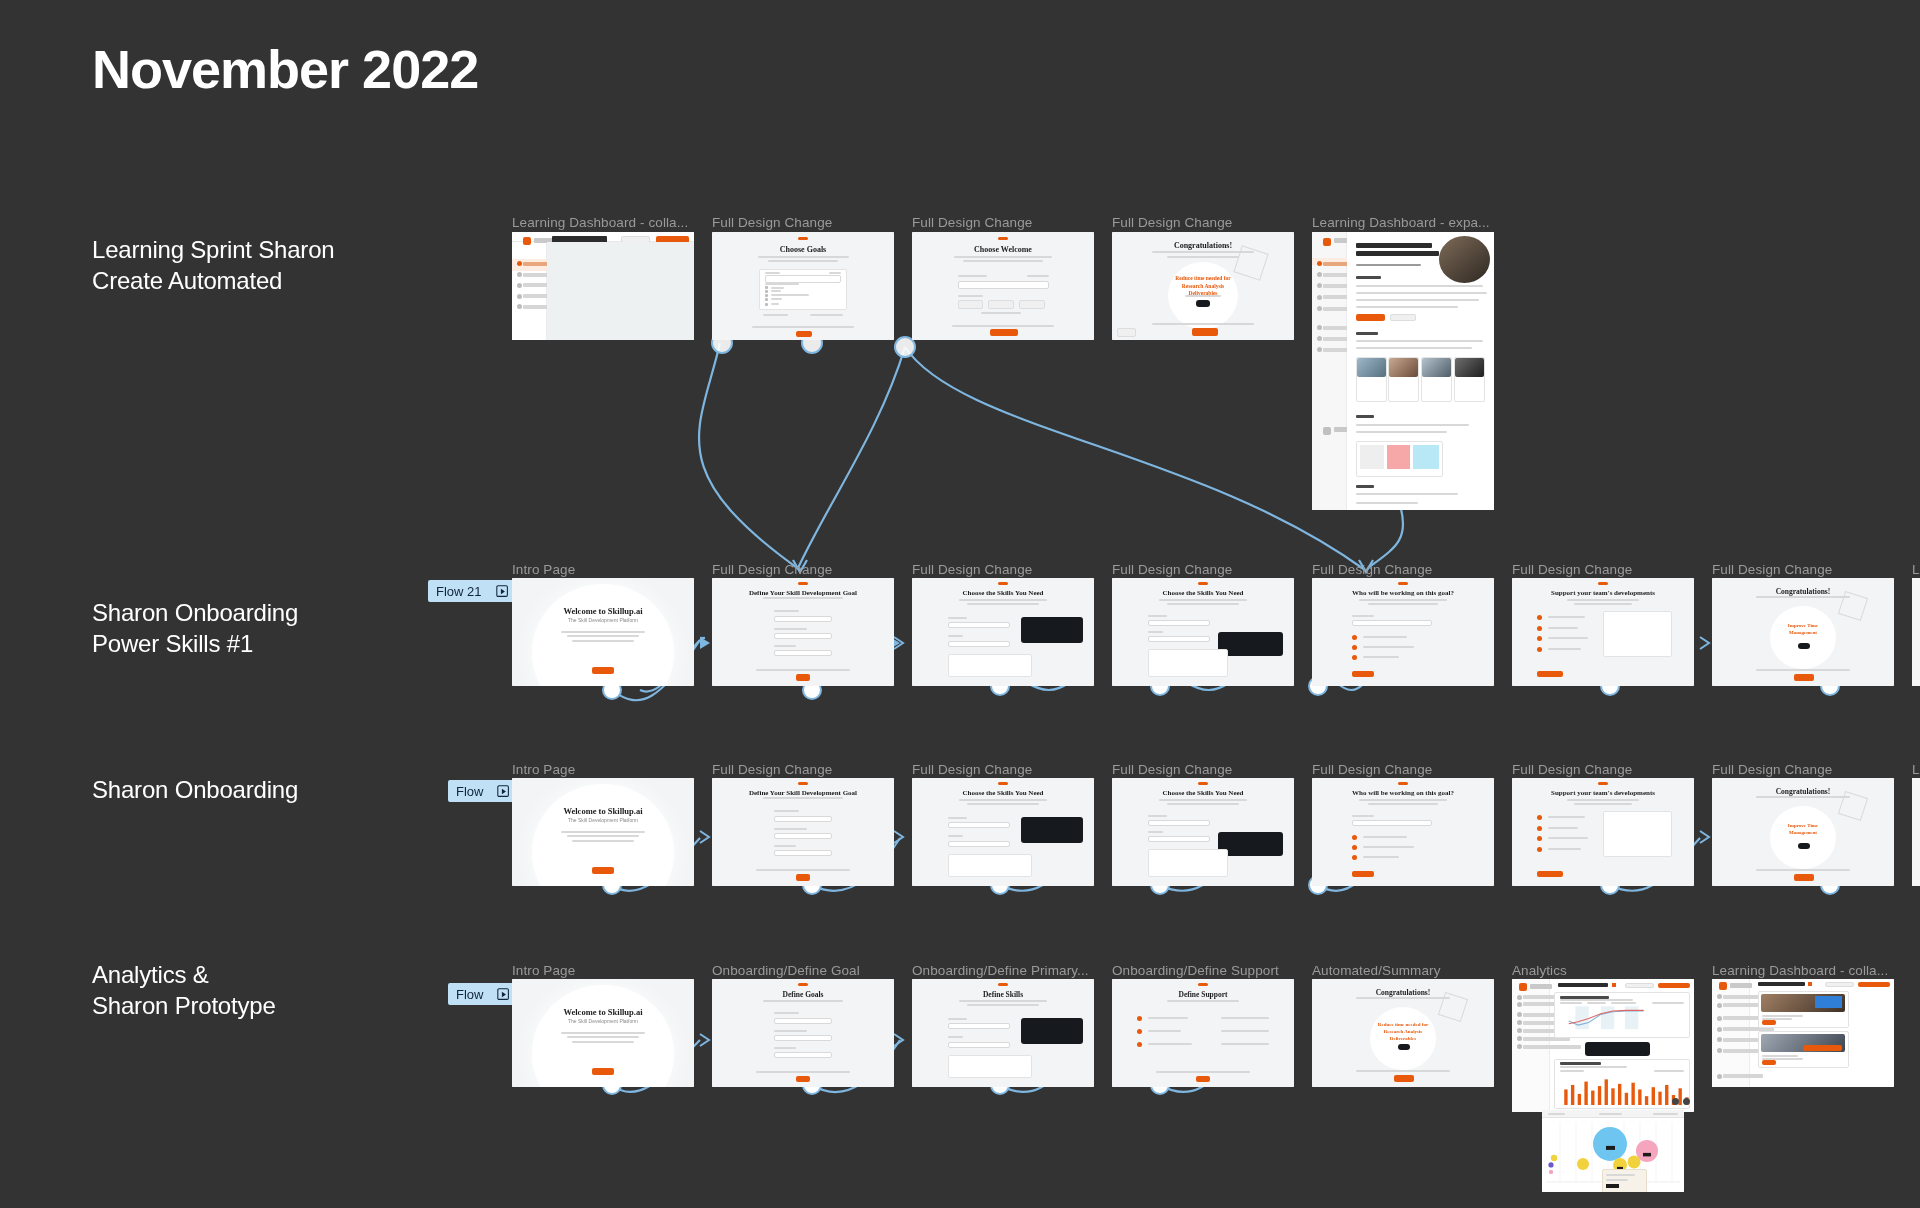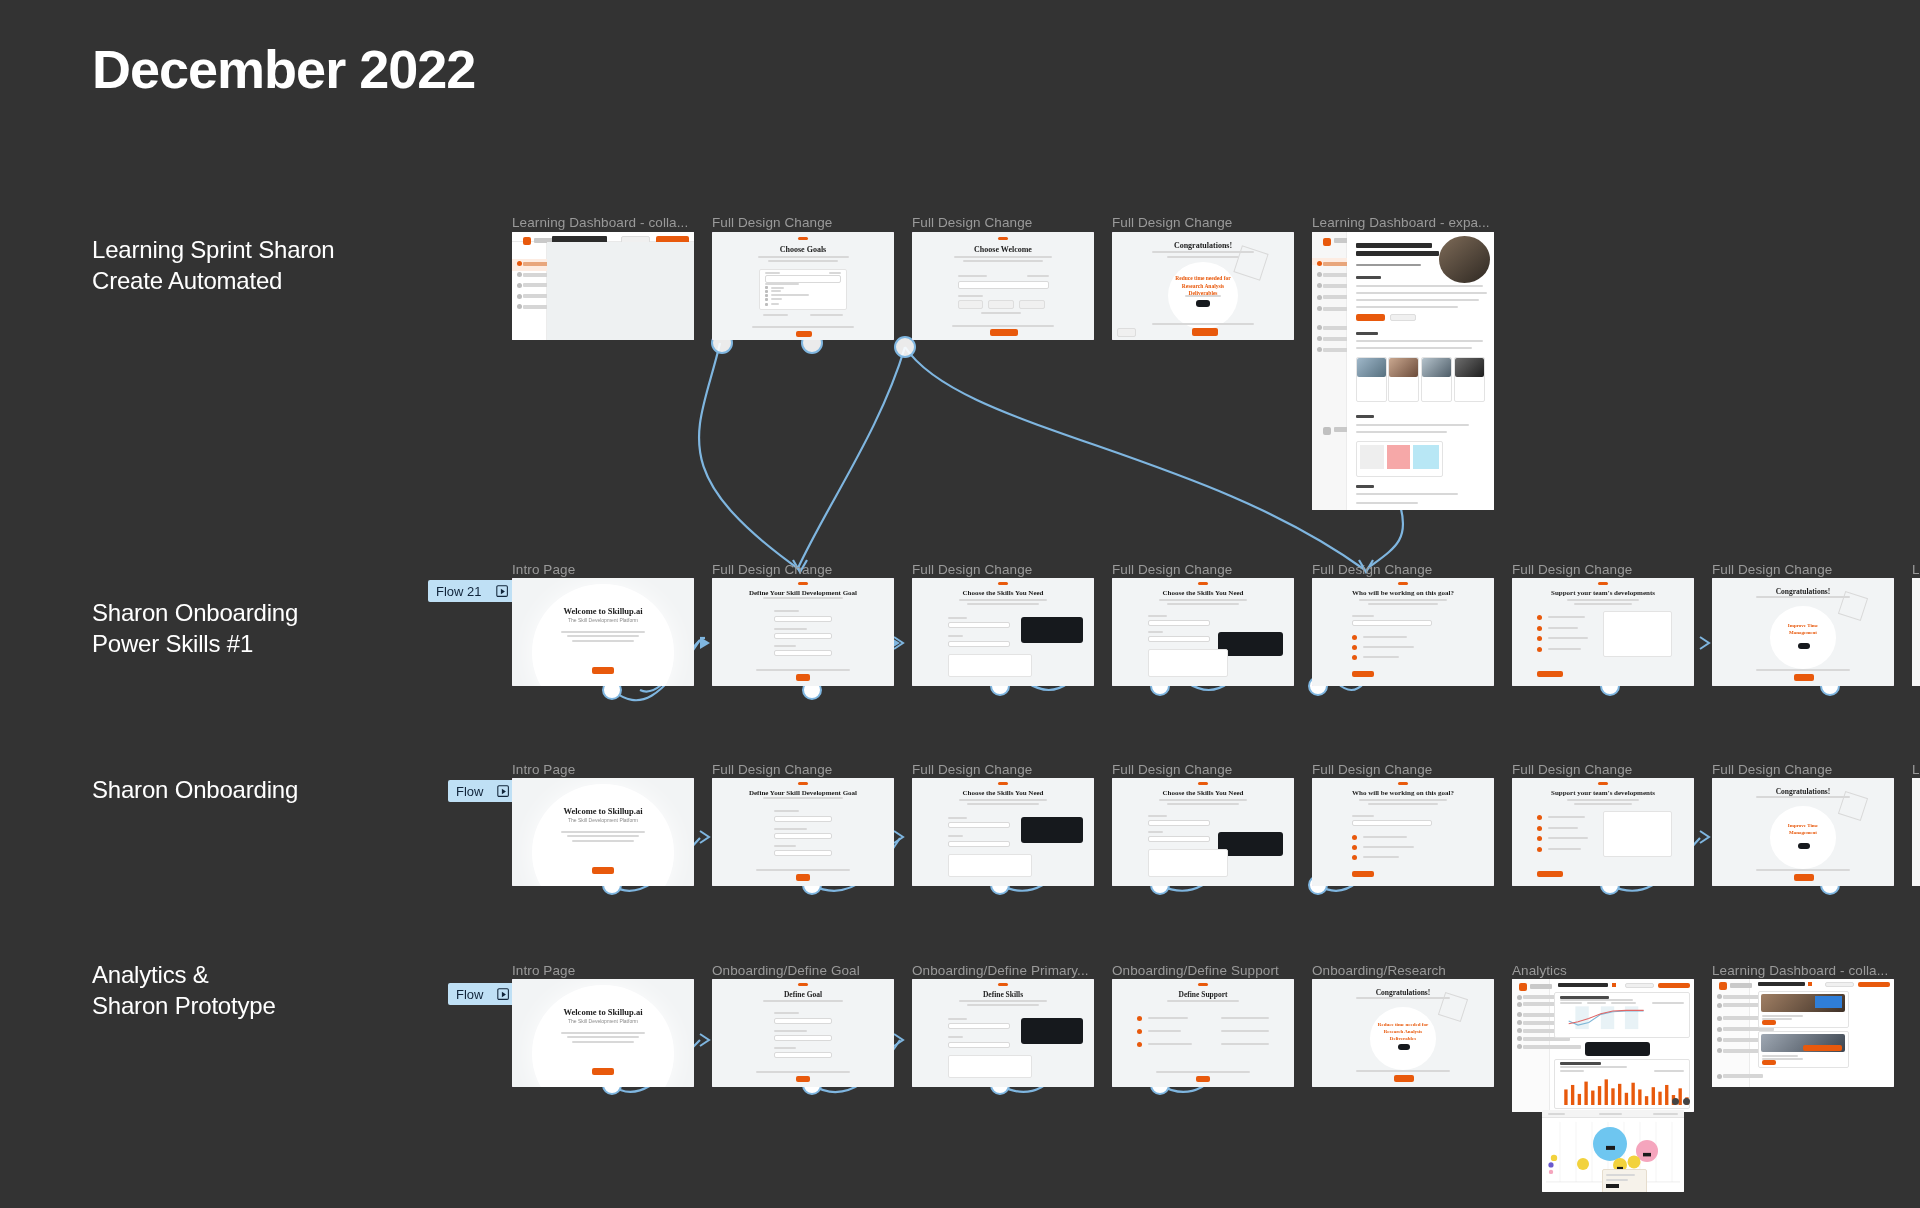--- a/index.html
+++ b/index.html
@@ -93,21 +93,21 @@
   }
   .flow-badge svg{display:block;}
   .dots{position:absolute;display:flex;gap:4px;}
   .dots i{width:7px;height:7px;border-radius:50%;background:#444;display:block;}
 </style>
 </head>
 <body>
 
 <div id="board">
 
-  <div class="page-title">December 2022</div>
+  <div class="page-title">November 2022</div>
 
   <svg class="connectors" width="1920" height="1208">
     <g fill="none" stroke="#7fb6e0" stroke-width="2.2">
 
       <path d="M720,343 C700,430 660,470 800,570"></path>
       <path d="M905,347 C880,430 830,500 798,568"></path>
       <path d="M905,347 C960,430 1200,450 1365,570"></path>
       <path d="M1400,505 C1410,540 1395,548 1368,568"></path>
 
       <path d="M793,560 l7,12 l7,-12" stroke-width="2.2"></path>
@@ -671,21 +671,21 @@
       <div class="m-line" style="left:30%;top:53%;width:40%;height:2px;"></div>
       <div class="m-line" style="left:33%;top:57%;width:34%;height:2px;"></div>
       <div class="m-btn" style="left:44%;top:82%;width:12%;height:7px;"></div>
     </div>
   </div>
 
   <div class="frame-title" style="left:712px; top:963px; width:182px;">Onboarding/Define Goal</div>
   <div class="thumb" style="left:712px; top:979px; width:182px; height:108px;">
     <div class="mock">
       <div class="m-btn" style="left:47%;top:4%;width:6%;height:3px;"></div>
-      <div class="m-txt-head" style="top:10%;font-size:7.5px;">Define Goal</div>
+      <div class="m-txt-head" style="top:10%;font-size:7.5px;">Define Goals</div>
       <div class="m-line" style="left:28%;top:19%;width:44%;height:2px;"></div>
       <div class="m-line" style="left:34%;top:31%;width:14%;height:2px;"></div>
       <div class="m-field" style="left:34%;top:36%;width:32%;height:6px;"></div>
       <div class="m-line" style="left:34%;top:47%;width:18%;height:2px;"></div>
       <div class="m-field" style="left:34%;top:52%;width:32%;height:6px;"></div>
       <div class="m-line" style="left:34%;top:63%;width:12%;height:2px;"></div>
       <div class="m-field" style="left:34%;top:68%;width:32%;height:6px;"></div>
       <div class="m-line" style="left:24%;top:85%;width:52%;height:2px;"></div>
       <div class="m-btn" style="left:46%;top:90%;width:8%;height:6px;"></div>
     </div>
@@ -720,21 +720,21 @@
       <div class="m-line" style="left:20%;top:47%;width:18%;height:2px;"></div>
       <div class="m-line" style="right:14%;top:47%;width:26%;height:2px;"></div>
       <div class="m-navdot" style="left:14%;top:58%;background:#e8590c;"></div>
       <div class="m-line" style="left:20%;top:59%;width:24%;height:2px;"></div>
       <div class="m-line" style="right:14%;top:59%;width:26%;height:2px;"></div>
       <div class="m-line" style="left:24%;top:85%;width:52%;height:2px;"></div>
       <div class="m-btn" style="left:46%;top:90%;width:8%;height:6px;"></div>
     </div>
   </div>
 
-  <div class="frame-title" style="left:1312px; top:963px; width:182px;">Onboarding/Research</div>
+  <div class="frame-title" style="left:1312px; top:963px; width:182px;">Automated/Summary</div>
   <div class="thumb" style="left:1312px; top:979px; width:182px; height:108px;">
     <div class="mock">
       <div class="m-txt-head" style="top:8%;font-size:7.5px;">Congratulations!</div>
       <div class="m-line" style="left:24%;top:17%;width:52%;height:2px;"></div>
       <div class="m-star" style="right:16%;top:15%;width:24px;height:24px;transform:rotate(18deg);"></div>
       <div class="m-circle" style="left:32%;top:26%;width:36%;height:58%;"></div>
       <div class="m-orange-head" style="top:40%;font-size:5px;line-height:1.35;padding:0 35%;">Reduce time needed for Research Analysis Deliverables</div>
       <div class="m-dark" style="left:47%;top:60%;width:7%;height:6px;"></div>
       <div class="m-line" style="left:24%;top:84%;width:52%;height:2px;"></div>
       <div class="m-btn" style="left:45%;top:89%;width:11%;height:7px;"></div>

